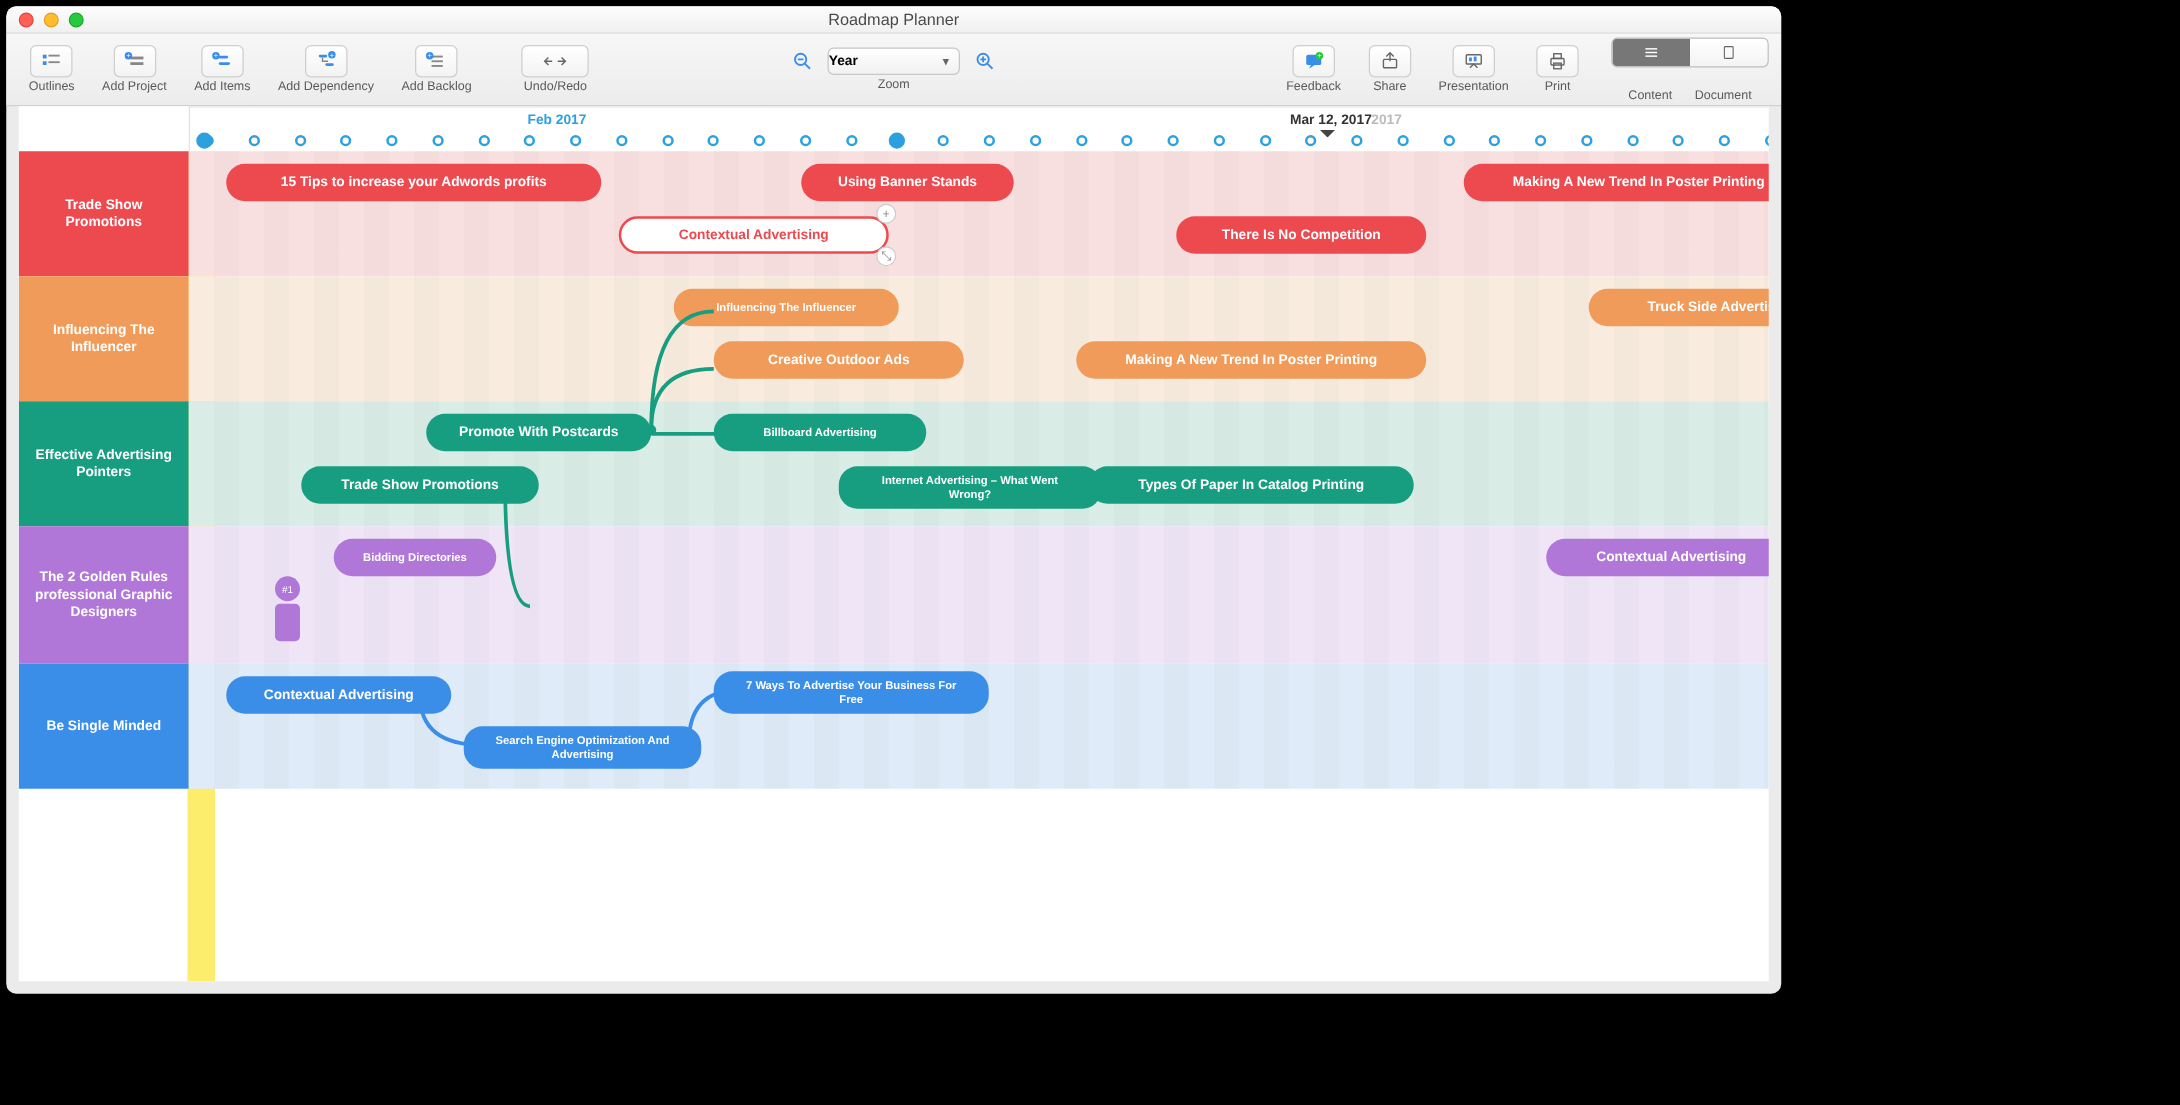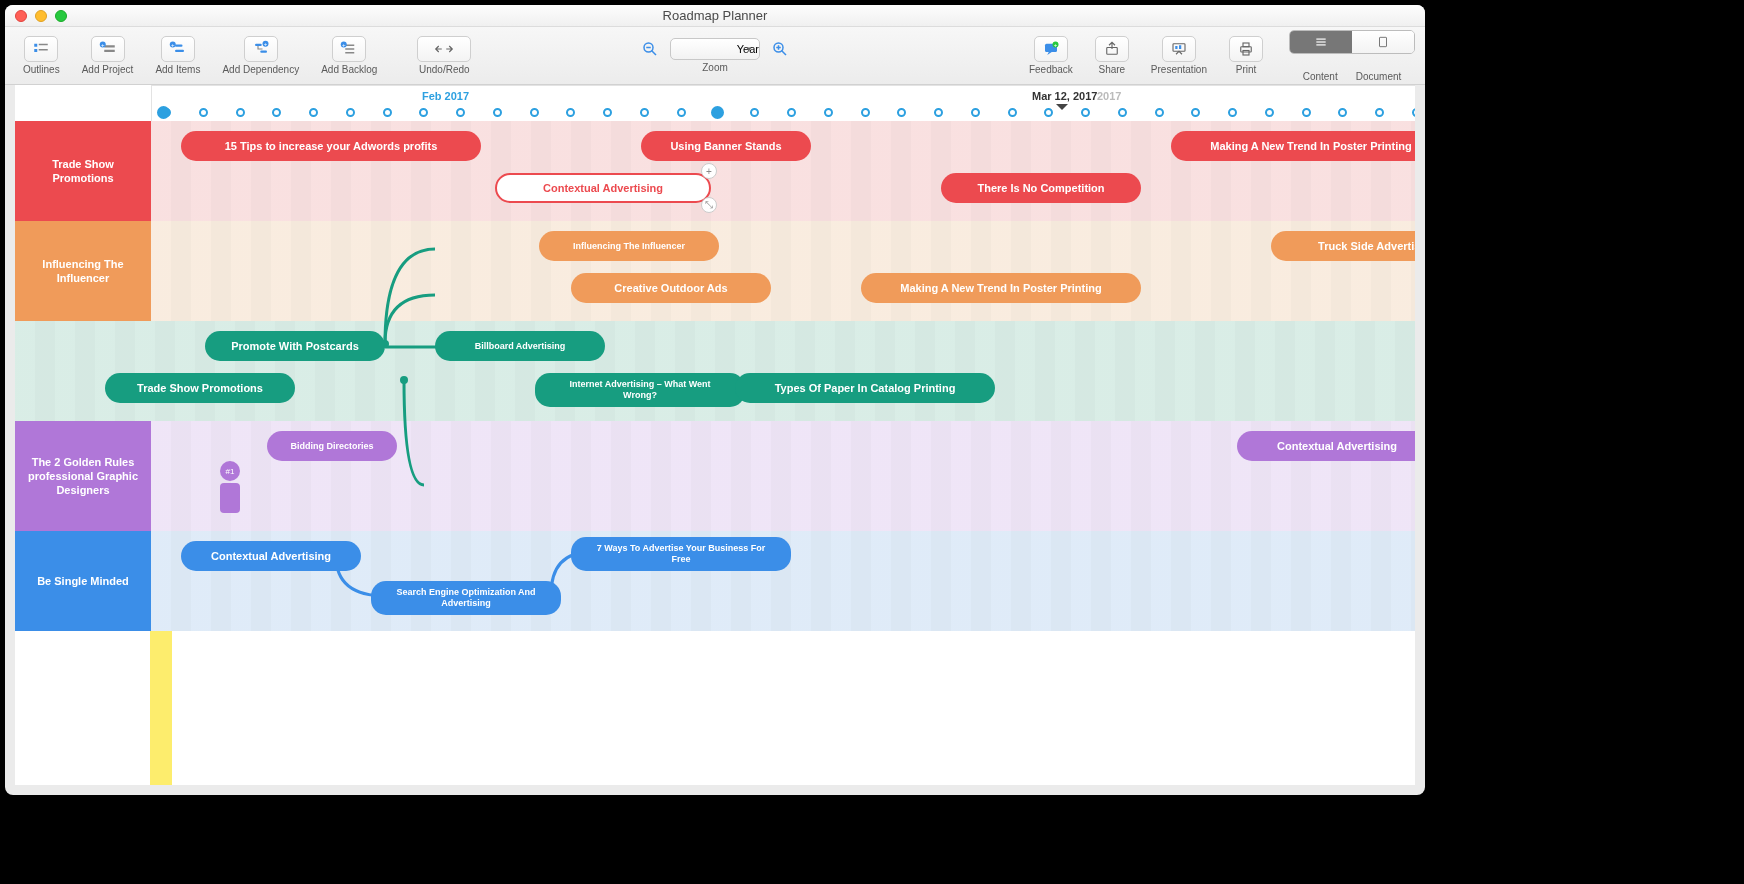--- a/index.html
+++ b/index.html
@@ -13,21 +13,21 @@
 .dot.green { background: #27c93f; border: 1px solid #1aab29; }
 .title { position: absolute; left: 50%; transform: translateX(-50%); font-size: 13px; color: #4a4a4a; }
 .toolbar { height: 58px; background: linear-gradient(#f7f7f7,#ececec); border-bottom: 1px solid #d1d1d1; display: flex; align-items: center; padding: 0 10px; gap: 6px; position: relative; }
 .tb-btn { display: flex; flex-direction: column; align-items: center; justify-content: center; padding: 2px 8px; gap: 2px; cursor: pointer; }
 .tb-btn .icon { width: 34px; height: 26px; border-radius: 5px; background: linear-gradient(#ffffff,#f3f3f3); border: 1px solid #cfcfcf; display: flex; align-items: center; justify-content: center; }
 .tb-btn .lbl { font-size: 10px; color: #5a5a5a; }
 .tb-group-mid { position: absolute; left: 50%; transform: translateX(-50%); display: flex; align-items: center; gap: 10px; }
 .tb-group-right { margin-left: auto; display: flex; align-items: center; gap: 6px; justify-content: flex-end; }
 .zoom-group { display: flex; flex-direction: column; align-items: center; gap: 2px; }
 .zoom-row { display: flex; align-items: center; gap: 10px; }
-.select { height: 22px; width: 90px; border-radius: 5px; border: 1px solid #c8c8c8; background: linear-gradient(#fff,#f2f2f2); font-size: 11px; display: flex; align-items: center; justify-content: flex-end; position: relative; }
+.select { height: 22px; width: 106px; border-radius: 5px; border: 1px solid #c8c8c8; background: linear-gradient(#fff,#f2f2f2); font-size: 11px; display: flex; align-items: center; justify-content: flex-start; position: relative; font-weight: bold; }
 .select::after { content: "▾"; position: absolute; right: 8px; font-size: 9px; color: #666; }
 .seg { display: flex; border-radius: 5px; overflow: hidden; border: 1px solid #bcbcbc; }
 .seg > div { width: 62px; height: 22px; display: flex; align-items: center; justify-content: center; font-size: 11px; background: linear-gradient(#fff,#f3f3f3); }
 .seg > div.active { background: #777; color: #fff; }
 .seg-wrap { display:flex; flex-direction: column; align-items: center; gap:17px; }
 .canvas { position: absolute; top: 80px; left: 10px; right: 10px; bottom: 10px; background: #fff; overflow: hidden; }
 .ruler { position: absolute; left: 136px; right: 0; top: 0; height: 36px; border-top: 1px solid #e3e3e3; border-left: 1px solid #e3e3e3; }
 .ruler-dates { font-size: 11px; font-weight: 600; position: absolute; top: 4px; }
 .ruler-dots { position: absolute; top: 22px; left: 10px; right: 10px; height: 10px; }
 .rdot { position: absolute; width: 9px; height: 9px; border-radius: 50%; border: 2px solid #2da0e0; background: #fff; top: 0; }
@@ -298,20 +298,21 @@
         <div class="label">Influencing The Influencer</div>
         <div class="lane">
           <div class="task orange small" style="left:388px;top:10px;width:180px">Influencing The Influencer</div>
           <div class="task orange" style="left:420px;top:52px;width:200px">Creative Outdoor Ads</div>
           <div class="task orange" style="left:710px;top:52px;width:280px">Making A New Trend In Poster Printing</div>
           <div class="task orange" style="left:1120px;top:10px;width:280px">Truck Side Advertising Isn T It Time</div>
         </div>
       </div>
 
       <div class="row r2">
+        <div class="label">Effective Advertising Pointers</div>
         <div class="lane">
           <svg class="conn" style="left:360px;top:-82px;width:70px;height:110px">
               <path d="M10 105 Q10 10 60 10" stroke="#179d80" stroke-width="3" fill="none"></path>
               <circle cx="10" cy="105" r="4" fill="#179d80"></circle>
             </svg>
           <svg class="conn" style="left:360px;top:-36px;width:70px;height:64px">
               <path d="M10 58 Q10 10 60 10" stroke="#179d80" stroke-width="3" fill="none"></path>
             </svg>
           <svg class="conn" style="left:360px;top:16px;width:80px;height:20px">
               <path d="M10 10 H70" stroke="#179d80" stroke-width="3" fill="none"></path>

